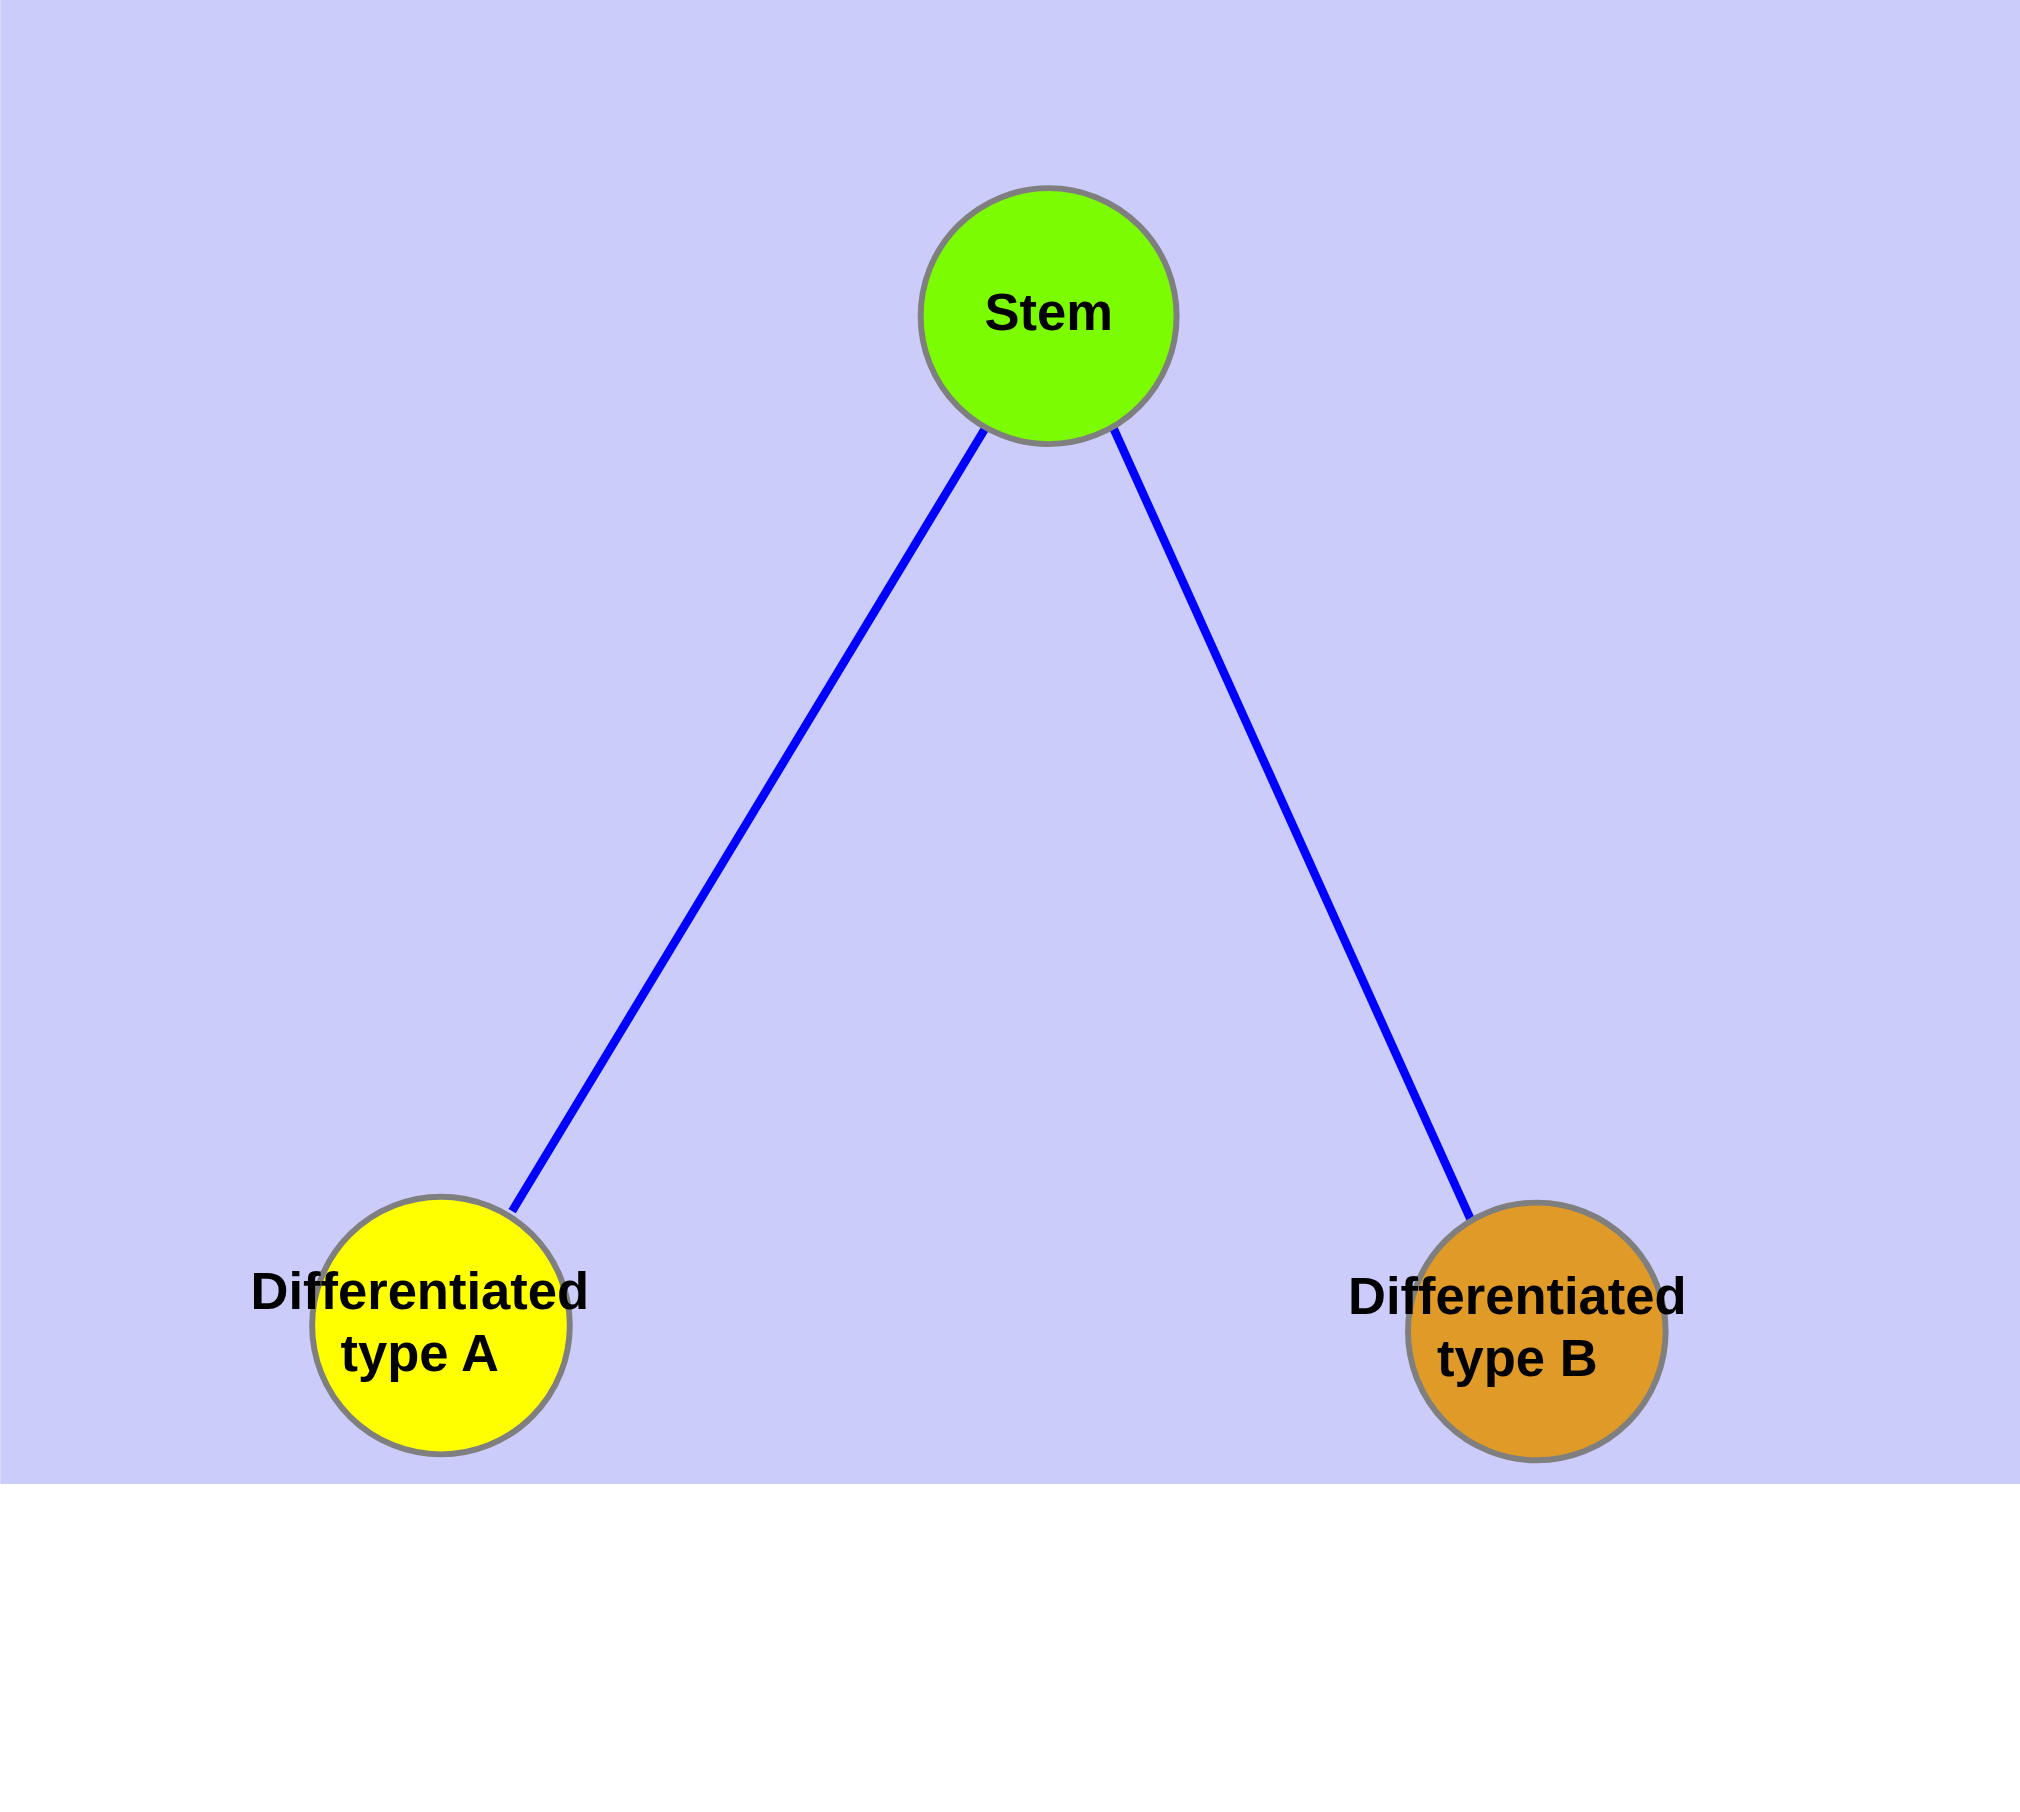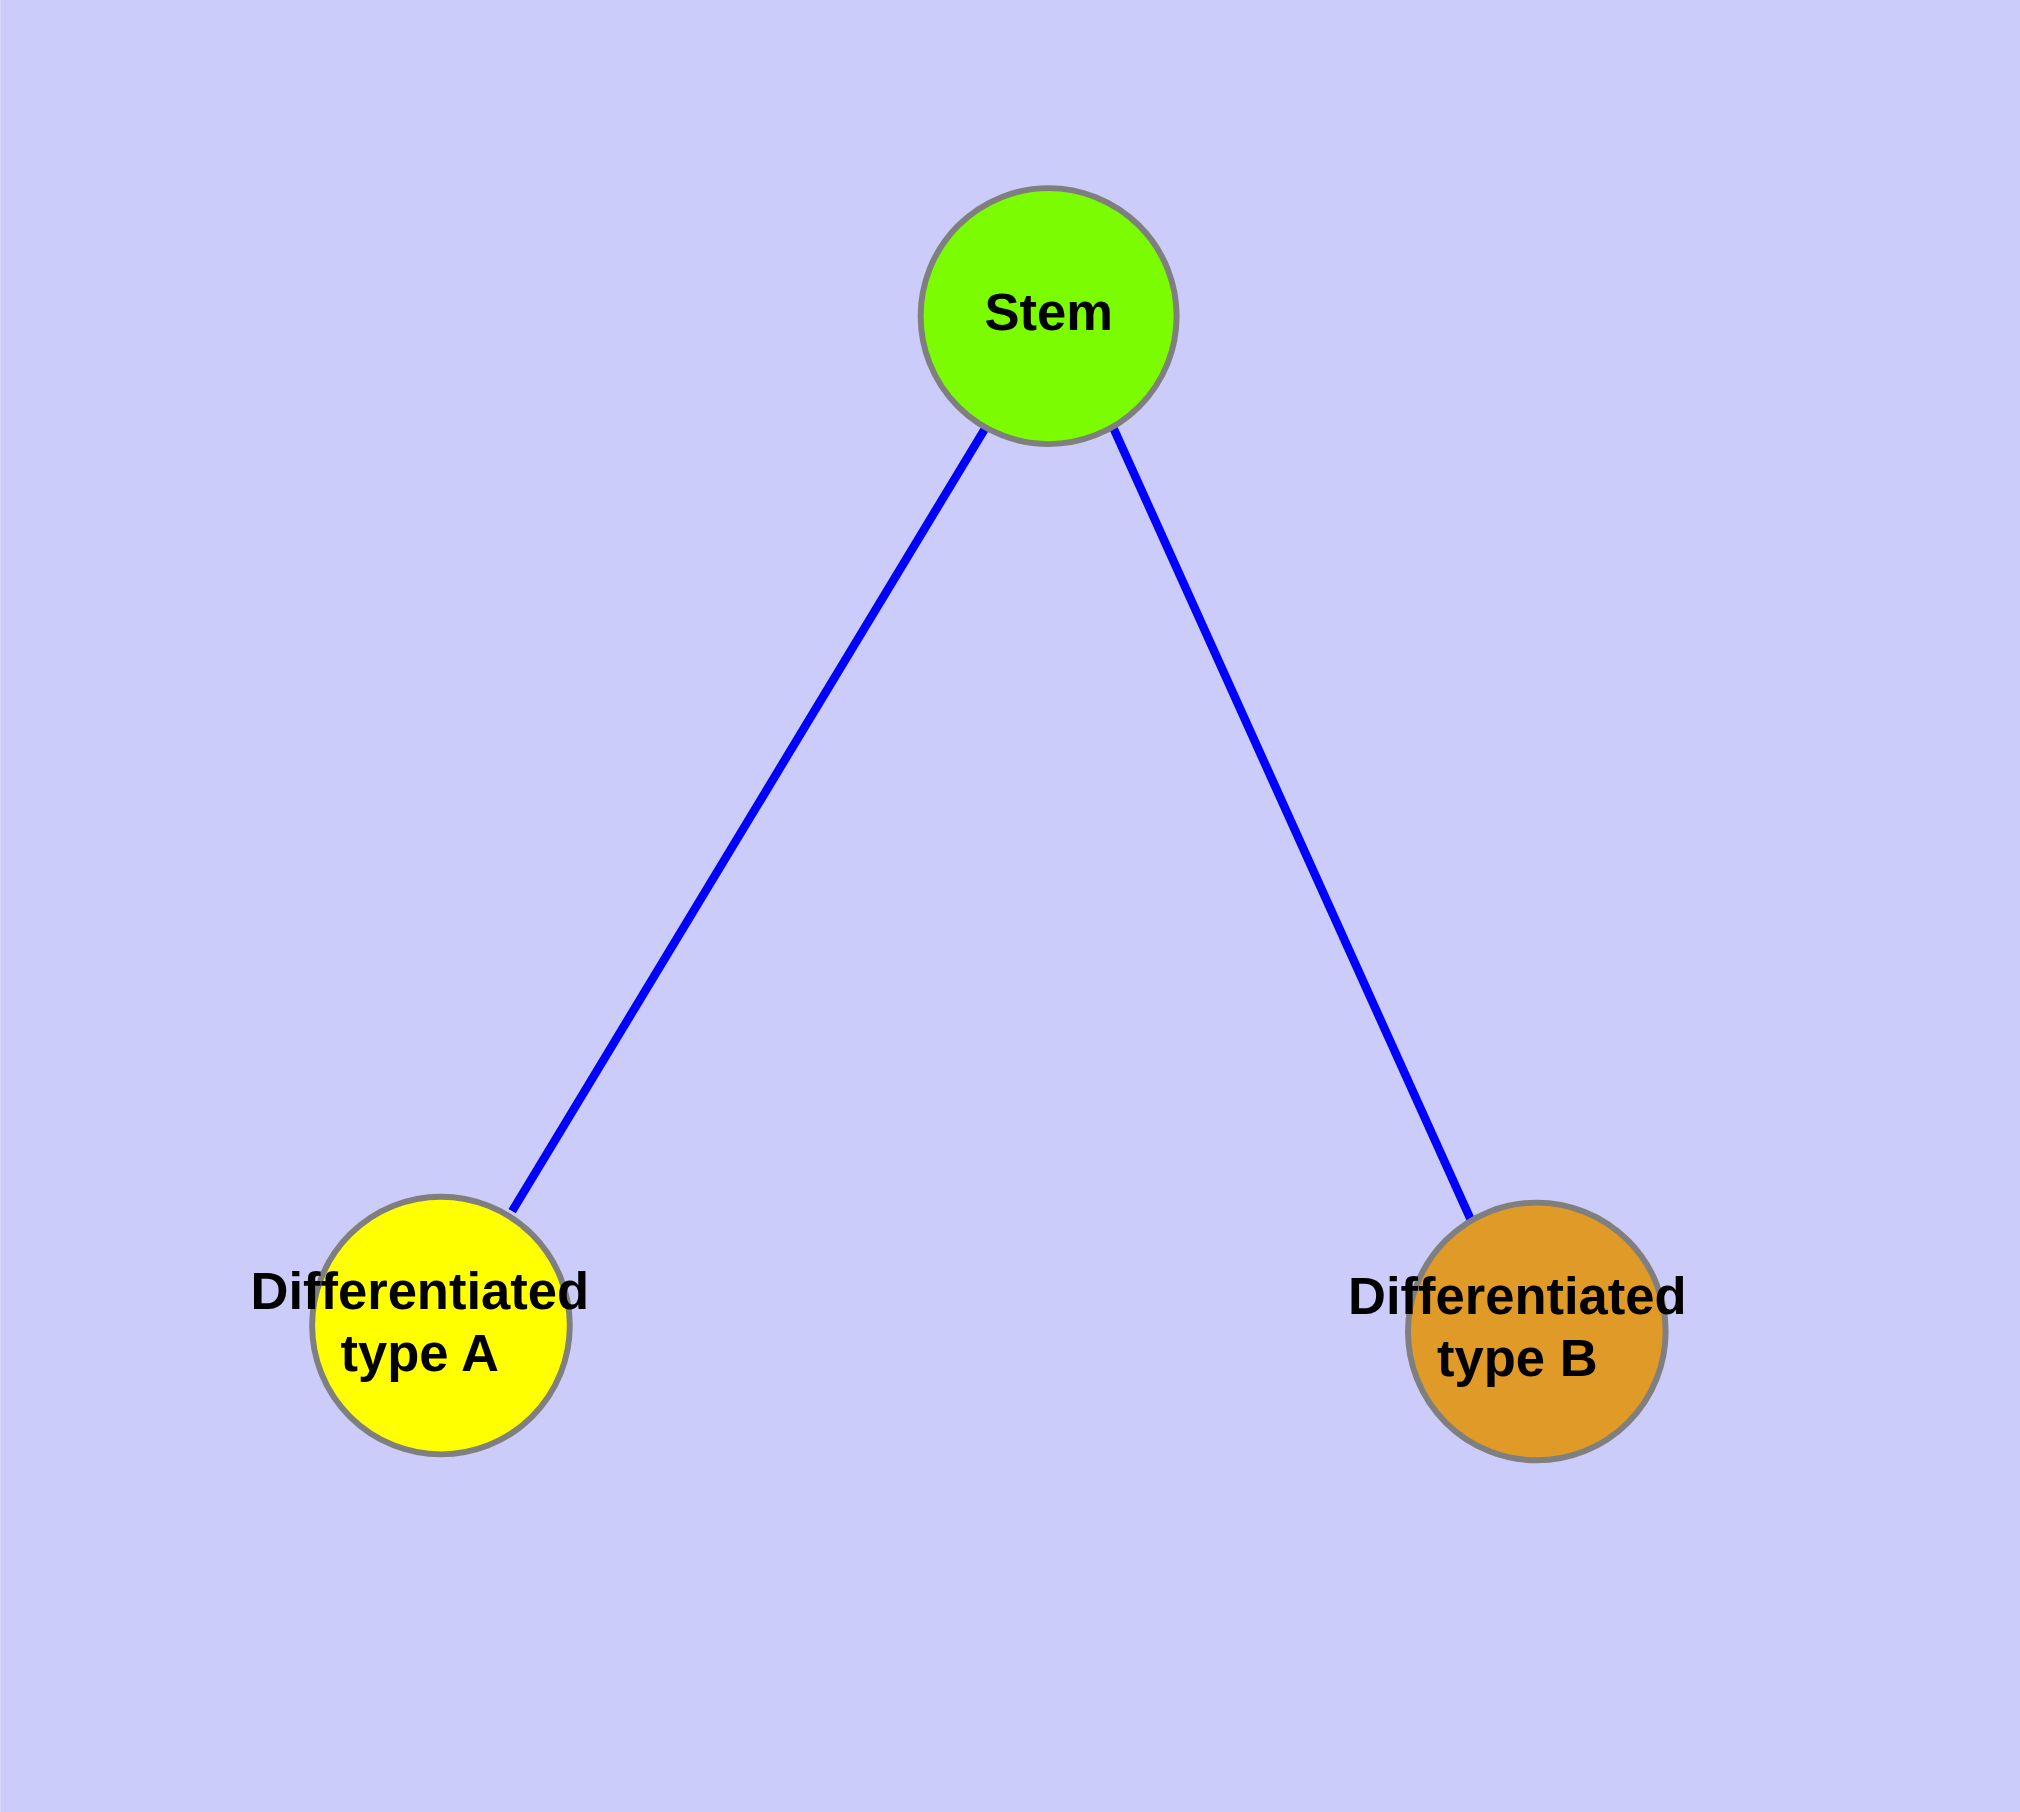--- a/index.html
+++ b/index.html
@@ -33,21 +33,21 @@
     font-family: "Liberation Sans", "DejaVu Sans", sans-serif;
     font-weight: bold;
     fill: #000000;
     text-anchor: middle;
     dominant-baseline: middle;
   }
 </style>
 </head>
 <body>
 
-<div id="canvas" style="width: 2021px; height: 1812px;">
+<div id="canvas" style="width: 2021px; height: 1484px;">
   <svg id="graph-svg" viewBox="0 0 2384 2138" xmlns="http://www.w3.org/2000/svg" style="width: 2021px; height: 1812px;">
 
     <rect id="bg-rect" x="0" y="0" width="2384" height="2138" fill="#ccccfa"></rect>
 
     <g id="edges-group">
         <line x1="1163" y1="504" x2="604" y2="1429" stroke="#0000ff" stroke-width="10" class="edge-line"></line>
         <line x1="1313" y1="504" x2="1735" y2="1439" stroke="#0000ff" stroke-width="10" class="edge-line"></line>
       </g>
     <g id="nodes-group">
         <circle cx="1237" cy="373" r="151" fill="#7cfc00" stroke="#7f7f7f" stroke-width="7" class="node-circle"></circle>

